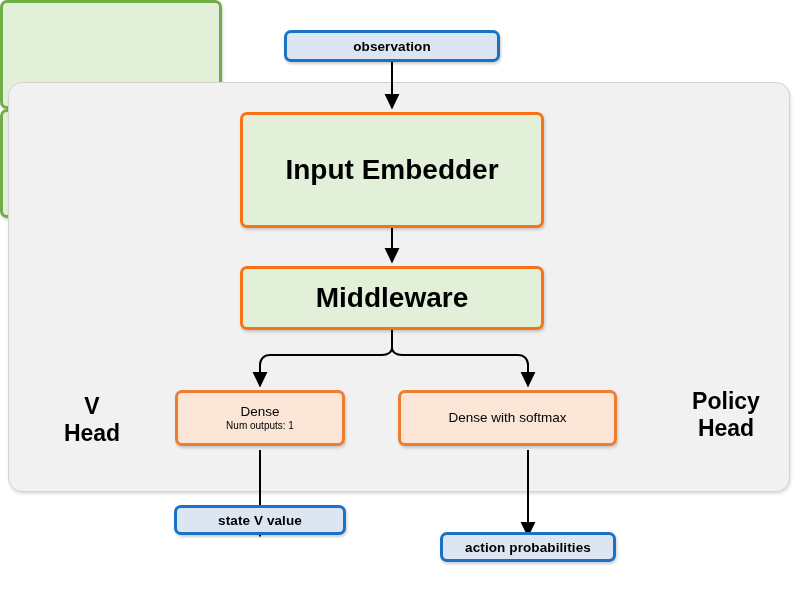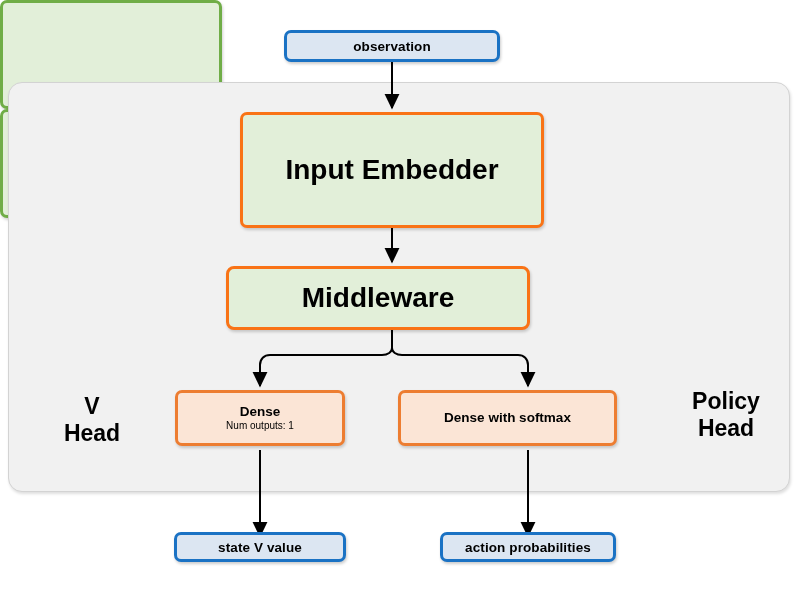--- a/index.html
+++ b/index.html
@@ -83,21 +83,21 @@
   
   .layer-box {
     background: #fbe5d6;
     border: 3px solid #ed7d31;
     border-radius: 7px;
     box-shadow: 1px 2px 3px rgba(0,0,0,0.18);
     line-height: 1.28;
   }
   .layer-title {
     font-size: 13.5px;
-    font-weight: bold;
+    font-weight: normal;
     text-align: right;
   }
   .layer-sub {
     font-size: 10px;
     font-weight: normal;
   }
 
   
   .head-label {
     position: absolute;
@@ -142,21 +142,21 @@
   </svg>
 
   <div class="node io-box" style="left:284px; top:30px; width:216px; height:32px;">
     <span>observation</span>
   </div>
 
   <div class="node module-box" style="left:240px; top:112px; width:304px; height:116px;">
     <span>Input Embedder</span>
   </div>
 
-  <div class="node module-box" style="left:226px; top:266px; width:304px; height:64px;border-radius:8px;">
+  <div class="node module-box" style="left:240px; top:266px; width:304px; height:64px;">
     <span>Middleware</span>
   </div>
 
   <div class="head-label" style="left:40px; top:385px; width:104px; height:70px;">
     <span>V</span>
     <span>Head</span>
   </div>
 
   <div class="head-box" style="left:150px; top:365px; width:216px; height:103px;"></div>
 
@@ -169,21 +169,21 @@
 
   <div class="node layer-box" style="left:398px; top:390px; width:219px; height:56px;">
     <span class="layer-title">Dense with softmax</span>
   </div>
 
   <div class="head-label" style="left:668px; top:380px; width:116px; height:70px;justify-content:center;">
     <span>Policy</span>
     <span>Head</span>
   </div>
 
-  <div class="node io-box" style="left:174px; top:532px; width:172px; height:30px;">
+  <div class="node io-box" style="left:174px; top:505px; width:172px; height:30px;">
     <span>state V value</span>
   </div>
 
   <div class="node io-box" style="left:440px; top:532px; width:176px; height:30px;">
     <span>action probabilities</span>
   </div>
 
 </div>
 
 </body></html>

